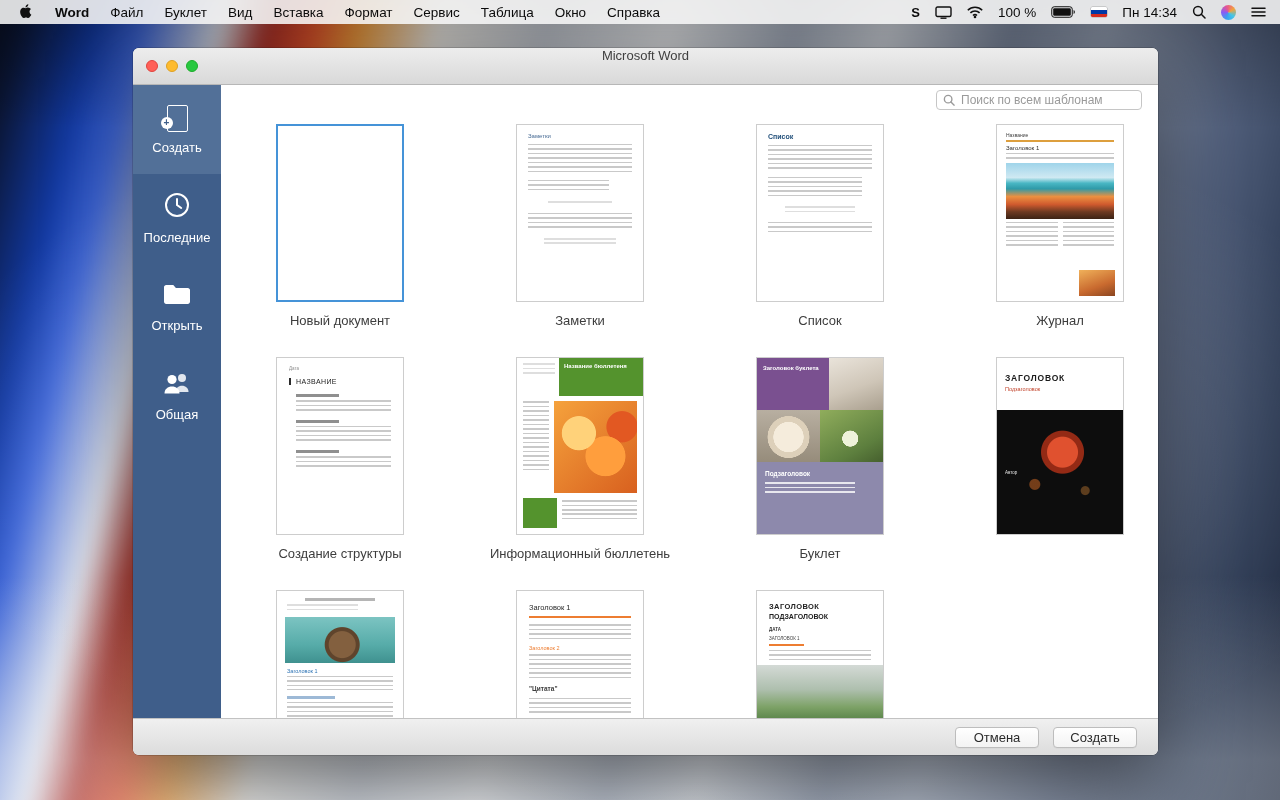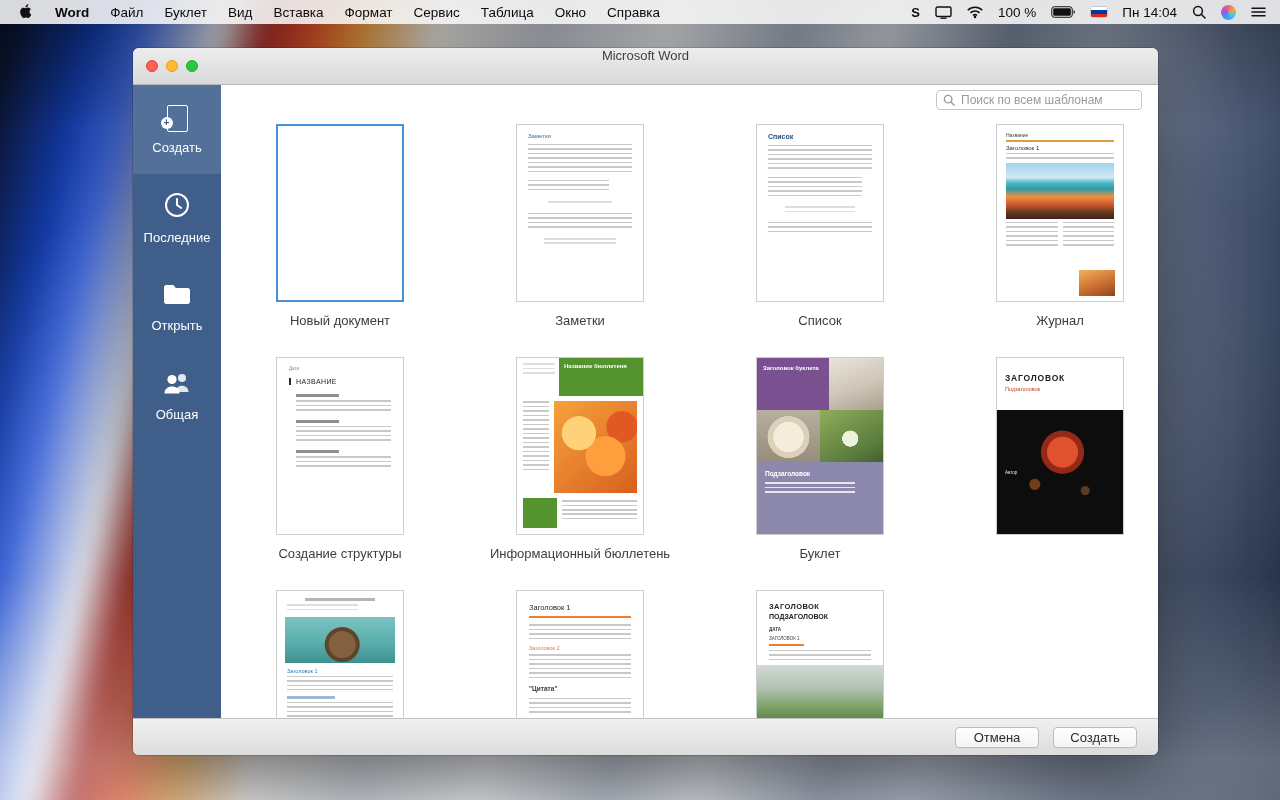--- a/index.html
+++ b/index.html
@@ -215,21 +215,21 @@
       </span>
       <span class="clock-txt">100 %</span>
       <span>
         <svg width="25" height="12" viewBox="0 0 25 12">
             <rect x="0.75" y="0.75" width="20.5" height="10.5" rx="2.5" fill="none" stroke="#111" stroke-width="1"></rect>
             <rect x="2.2" y="2.2" width="17.6" height="7.6" rx="1.2" fill="#111"></rect>
             <path d="M22.6 4v4a2.2 2.2 0 0 0 0-4z" fill="#111"></path>
           </svg>
       </span>
       <span class="flag"></span>
-      <span class="clock-txt">Пн 14:04</span>
+      <span class="clock-txt">Пн 14:34</span>
       <span>
         <svg width="14" height="14" viewBox="0 0 14 14">
             <circle cx="6" cy="6" r="4.4" fill="none" stroke="#111" stroke-width="1.5"></circle>
             <path d="M9.3 9.3L13 13" stroke="#111" stroke-width="1.5" stroke-linecap="round"></path>
           </svg>
       </span>
       <span class="siri"></span>
       <span>
         <svg width="15" height="12" viewBox="0 0 15 12">
             <path d="M1 2.2h13M1 6h13M1 9.8h13" stroke="#111" stroke-width="1.5" stroke-linecap="round"></path>

